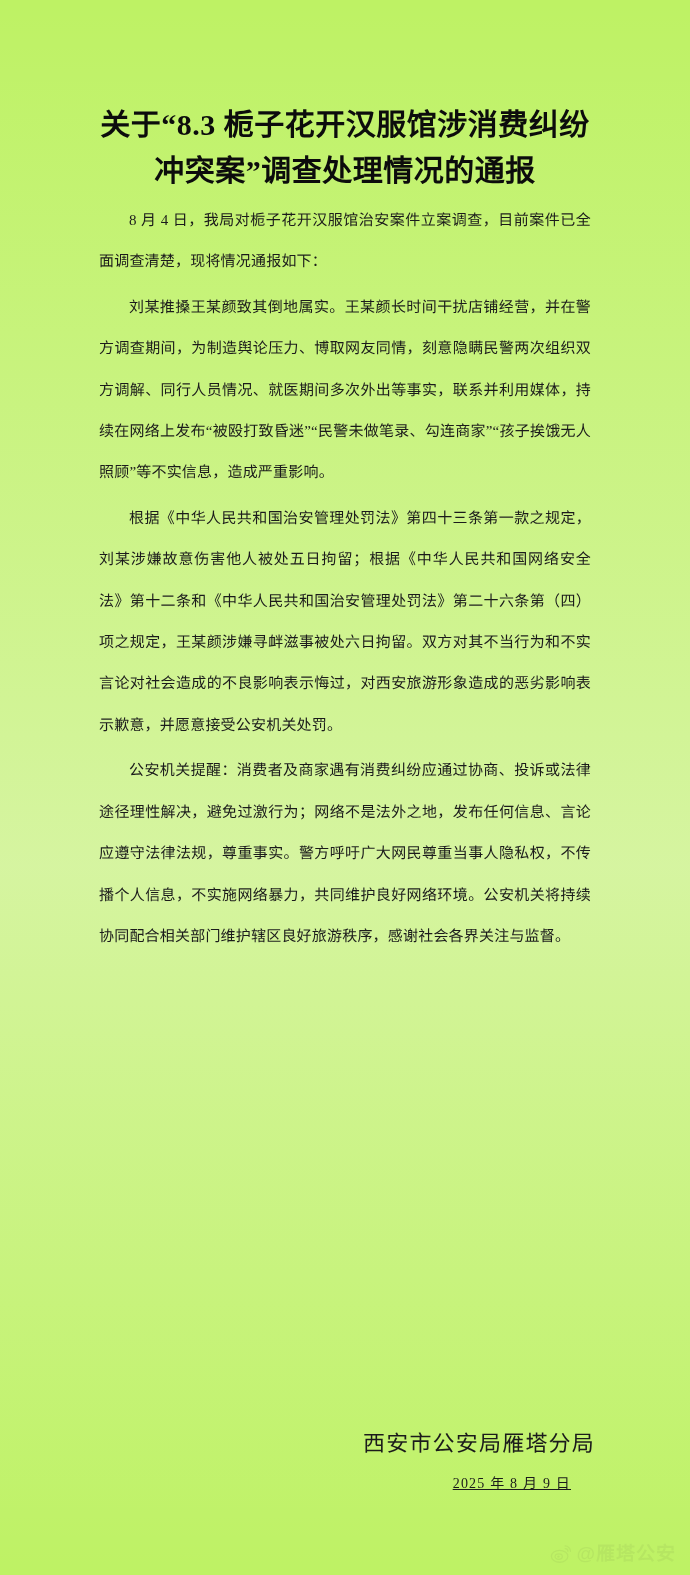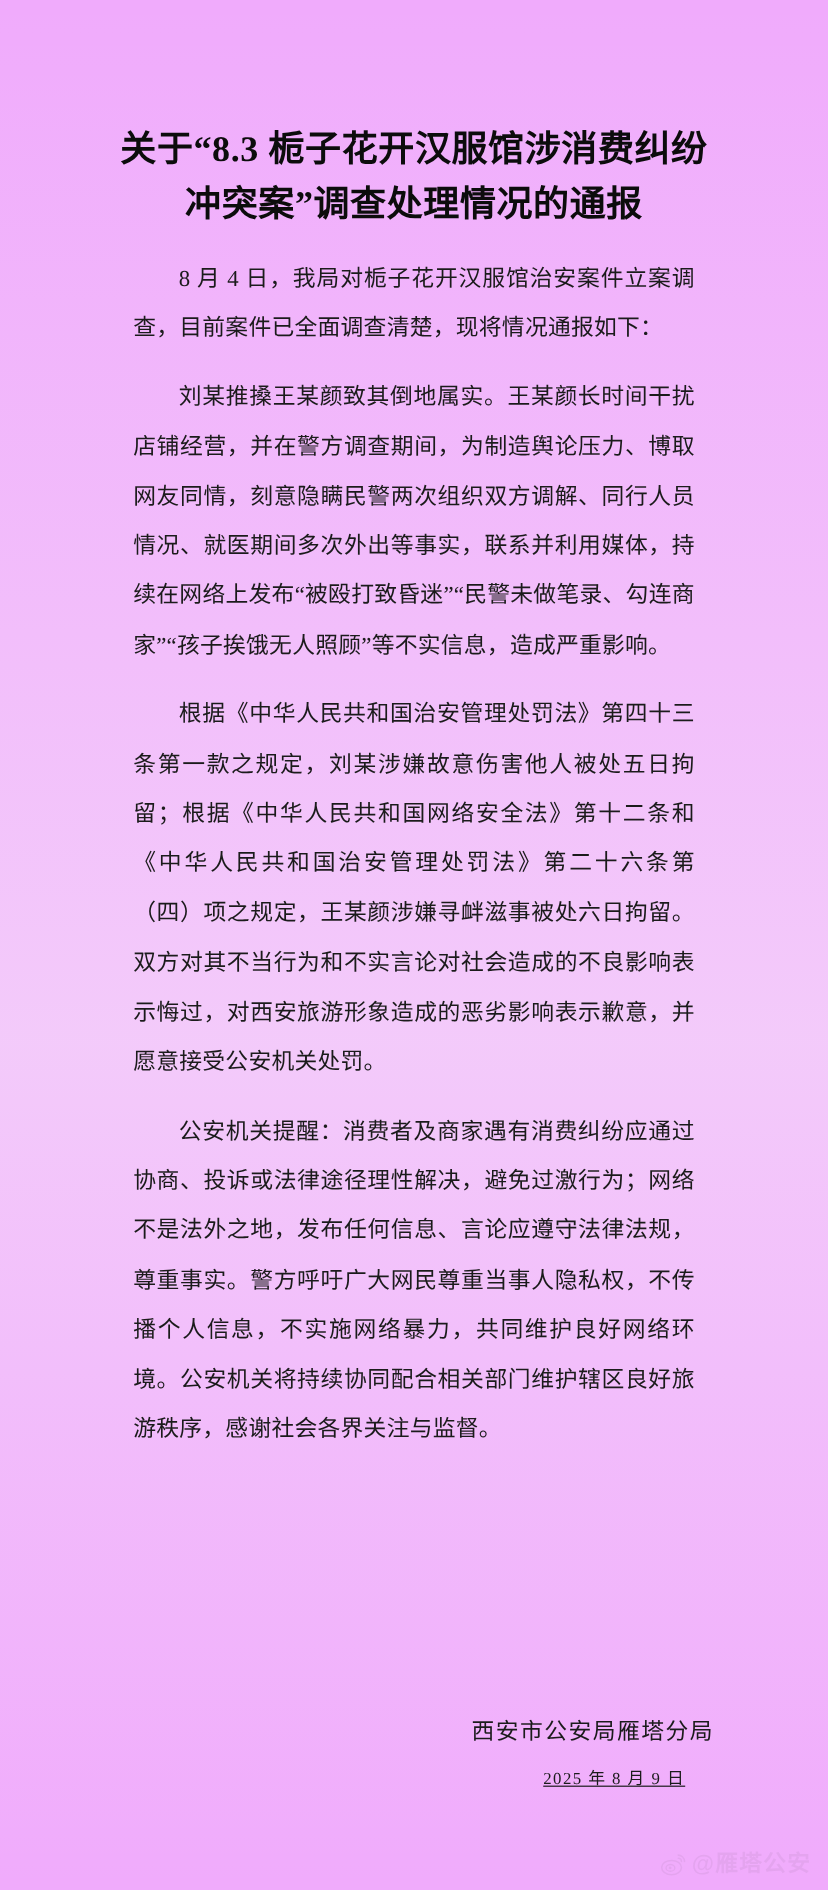--- a/index.html
+++ b/index.html
@@ -12,21 +12,21 @@
     background: #fefefe;
     font-family: "Liberation Serif", "DejaVu Serif", serif;
     color: #1a1a1a;
     position: relative;
     overflow: hidden;
   }
 
   .page {
     position: absolute;
     inset: 0;
-    background: #f0abfc;
+    background: #bef264;
   }
 
   
   .paper-grain {
     position: absolute;
     inset: 0;
     pointer-events: none;
     background:
       linear-gradient(180deg, rgba(250,250,250,0.0) 0%, rgba(248,248,248,0.45) 55%, rgba(252,252,252,0.0) 100%);
     opacity: 0.9;
@@ -47,40 +47,40 @@
   }
 
   .body-block {
     position: absolute;
     left: 95px;
     top: 196px;
     width: 500px;
   }
 
   .para {
-    font-size: 19px;
+    font-size: 15px;
     line-height: 41.4px;
     text-align: justify;
     text-align-last: left;
     text-justify: inter-ideograph;
     text-indent: 2em;
-    margin: 16px;
+    margin: 4px;
     color: #1b1b1b;
     letter-spacing: 0.2px;
   }
 
   .sign-block {
     position: absolute;
     right: 95px;
     top: 1424px;
     width: 320px;
     text-align: right;
   }
   .sign-org {
-    font-size: 19px;
+    font-size: 22px;
     line-height: 40px;
     letter-spacing: 1.2px;
     color: #1b1b1b;
   }
   .sign-date {
     font-size: 14px;
     line-height: 40px;
     letter-spacing: 1.2px;
     color: #1b1b1b;
     padding-right: 24px;

